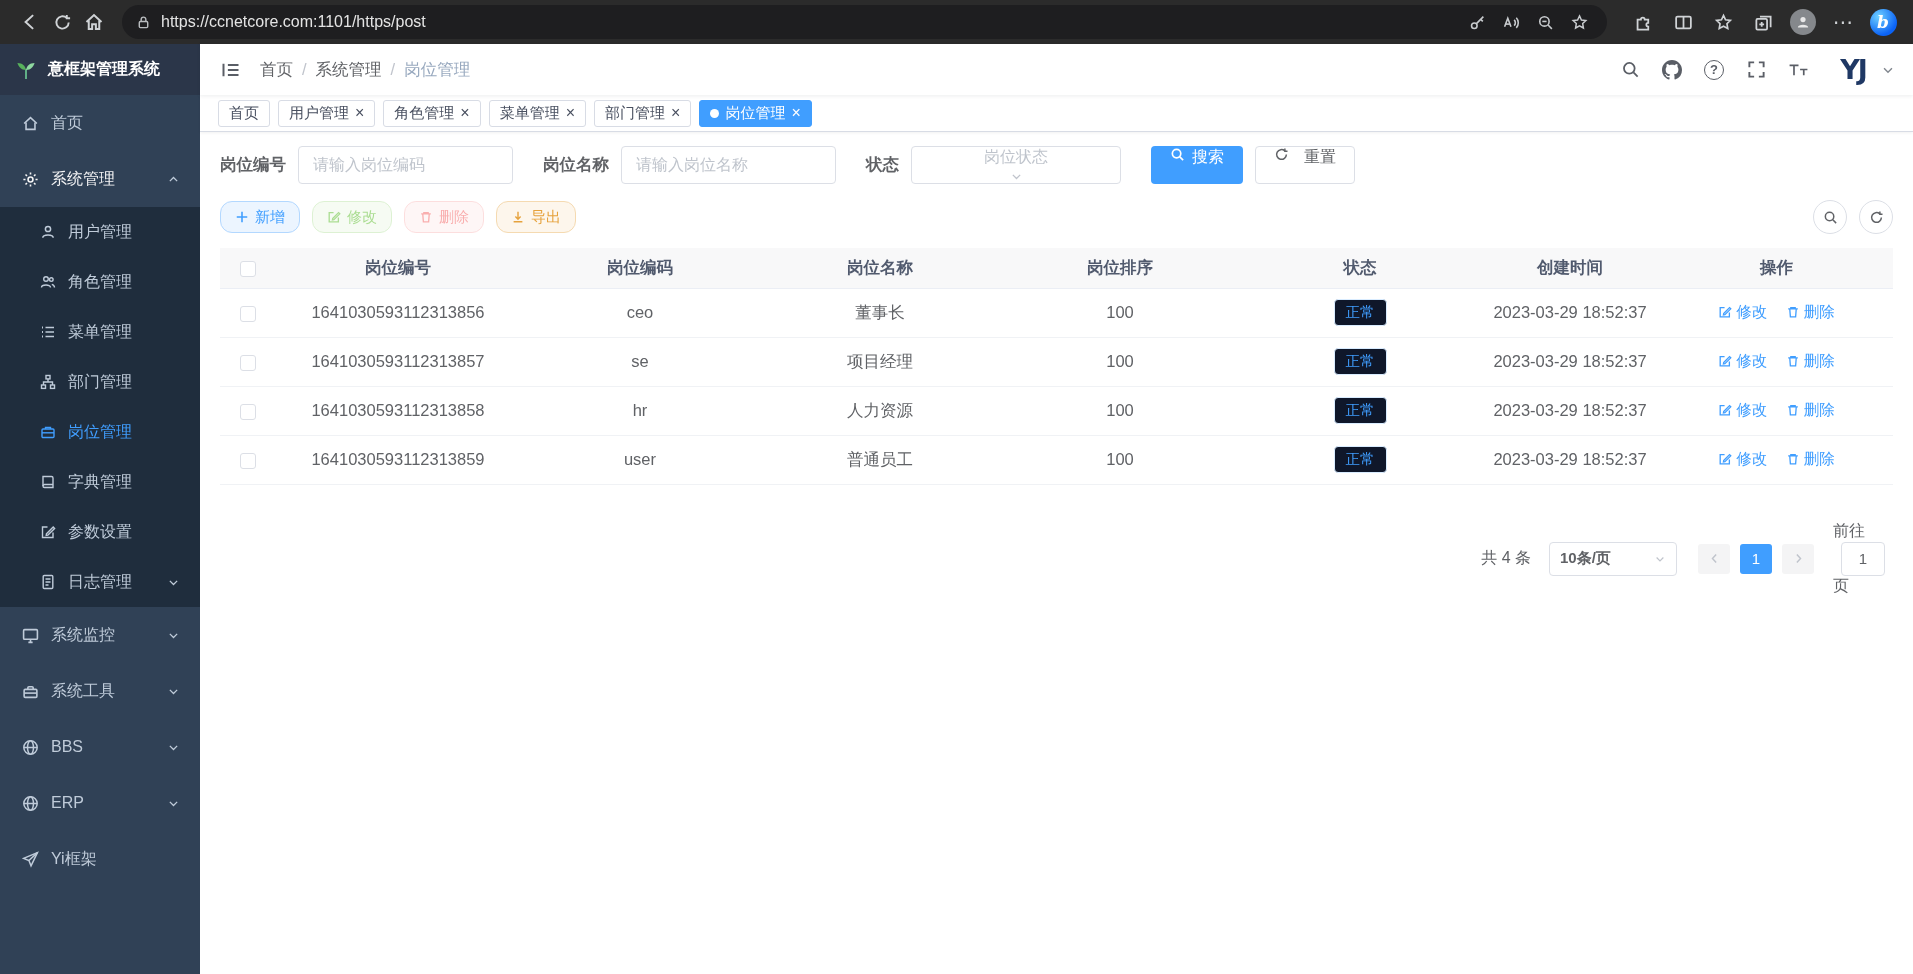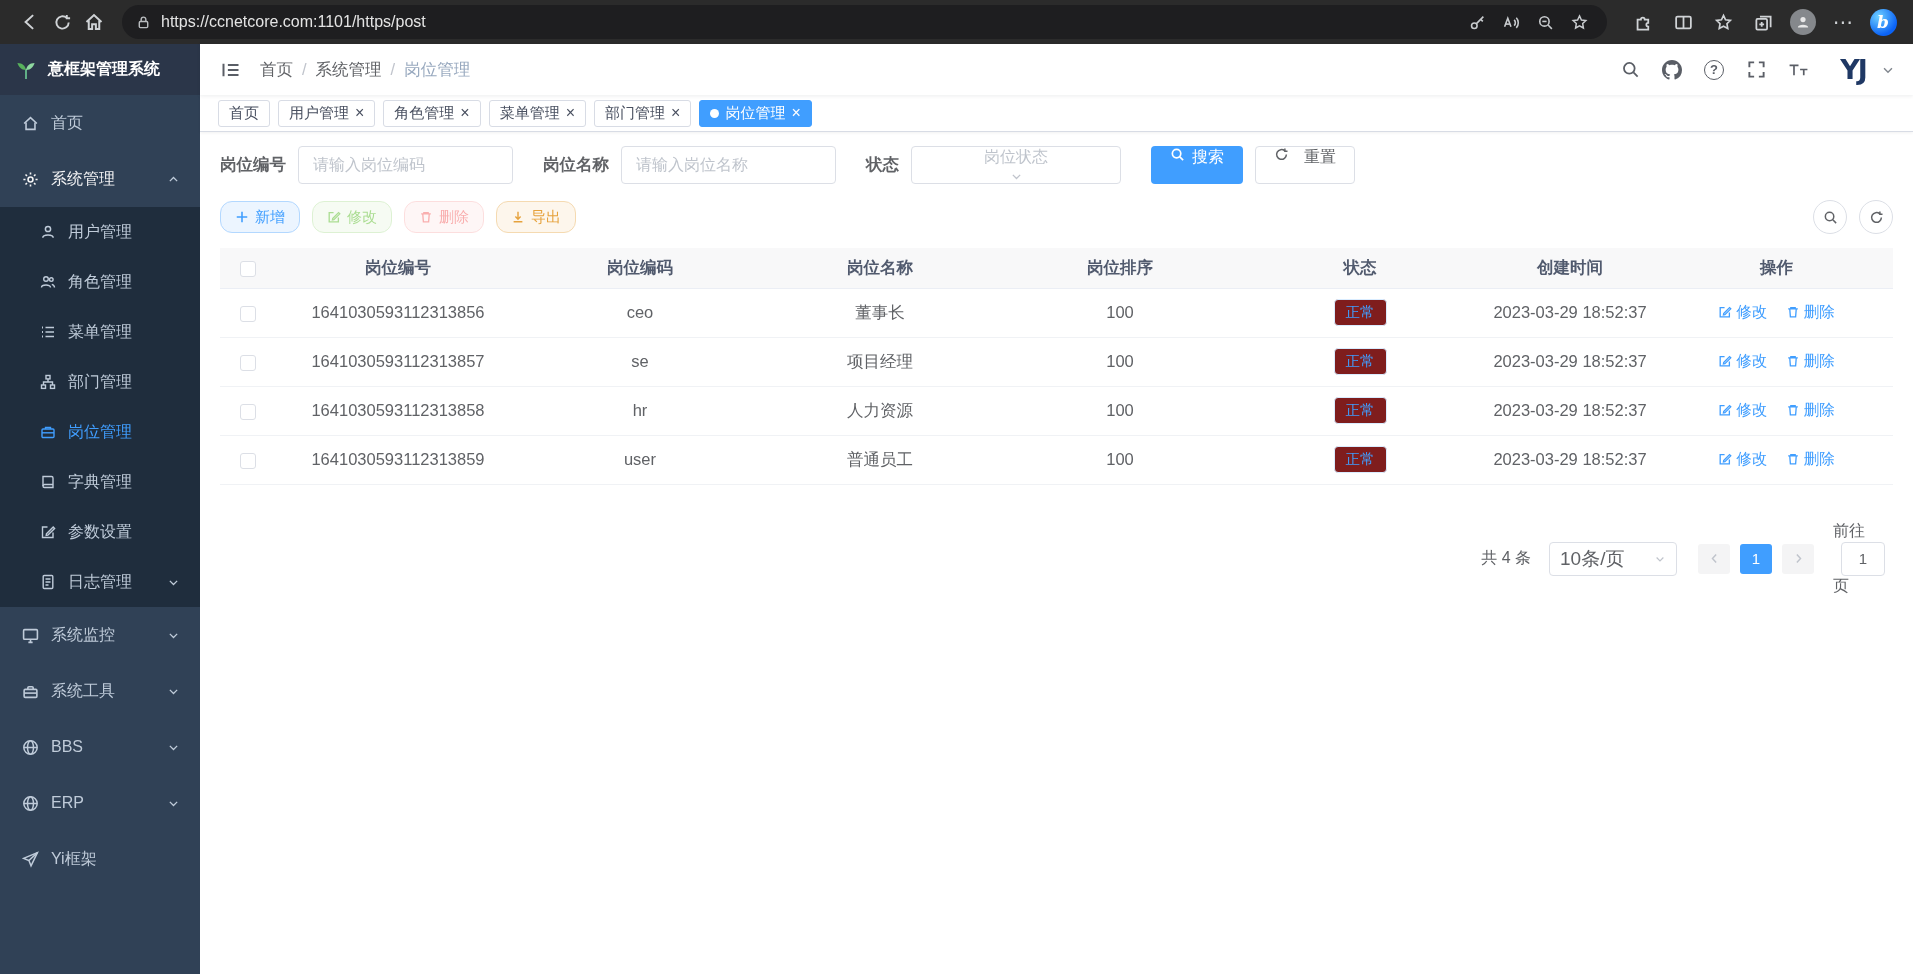--- a/index.html
+++ b/index.html
@@ -76,27 +76,27 @@
   .tbtn.edit { color:#67c23a; background:#f0f9eb; border-color:#c2e7b0; opacity:.55; cursor:not-allowed; }
   .tbtn.del { color:#f56c6c; background:#fef0f0; border-color:#fbc4c4; opacity:.55; cursor:not-allowed; }
   .tbtn.exp { color:#e6a23c; background:#fdf6ec; border-color:#f5dab1; }
   .tool-right { margin-left:auto; display:flex; }
   .circle-btn { width:34px; height:34px; border-radius:50%; border:1px solid #dcdfe6; background:#fff; display:flex; align-items:center; justify-content:center; color:#606266; margin-left:12px; cursor:pointer; }
 
   table { width:100%; border-collapse:collapse; table-layout:fixed; }
   thead th { background:#f8f8f9; color:#515a6e; font-weight:700; font-size:16.5px; height:40px; text-align:center; border-bottom:1px solid #ebeef5; }
   tbody td { height:49px; text-align:center; font-size:16.5px; color:#606266; border-bottom:1px solid #f0f2f5; white-space:nowrap; }
   .cbx { width:16px; height:16px; display:inline-block; border:1px solid #dcdfe6; border-radius:3px; background:#fff; vertical-align:middle; cursor:pointer; }
-  .status-tag { display:inline-block; padding:5px 11px; background:#7f1d1d; border:1px solid #d9ecff; color:#409eff; border-radius:4px; font-size:14.5px; line-height:1; }
+  .status-tag { display:inline-block; padding:5px 11px; background:#0f172a; border:1px solid #d9ecff; color:#409eff; border-radius:4px; font-size:14.5px; line-height:1; }
   .op-link { color:#409eff; display:inline-flex; align-items:center; font-size:15.5px; cursor:pointer; margin:0 7px; }
   .op-link svg { margin-right:4px; }
 
   .pagination { display:flex; align-items:center; justify-content:flex-end; margin-top:36px; font-size:16px; color:#606266; }
   .pg-total { margin-right:18px; }
-  .pg-size { width:128px; height:34px; border:1px solid #dcdfe6; border-radius:4px; display:flex; align-items:center; justify-content:space-between; padding:0 10px; font-size:19px; cursor:pointer; margin-right:16px; }
+  .pg-size { width:128px; height:34px; border:1px solid #dcdfe6; border-radius:4px; display:flex; align-items:center; justify-content:space-between; padding:0 10px; font-size:15px; cursor:pointer; margin-right:16px;font-weight:bold; }
   .pg-size .arrow { color:#c0c4cc; }
   .pg-btn { width:32px; height:30px; background:#f4f4f5; border-radius:3px; display:flex; align-items:center; justify-content:center; color:#c0c4cc; margin:0 5px; cursor:pointer; }
   .pg-cur { width:32px; height:30px; background:#409eff; border-radius:3px; display:flex; align-items:center; justify-content:center; color:#fff; font-size:15px; margin:0 5px; cursor:pointer; }
   .pg-goto { display:flex; align-items:flex-start; margin-left:14px;flex-direction:column; }
   .pg-input { width:44px; height:34px; border:1px solid #dcdfe6; border-radius:4px; text-align:center; font-size:15px; color:#606266; margin:0 8px; outline:none; font-family:inherit; }
 </style>
 </head>
 <body>
 
 <div class="browser">

